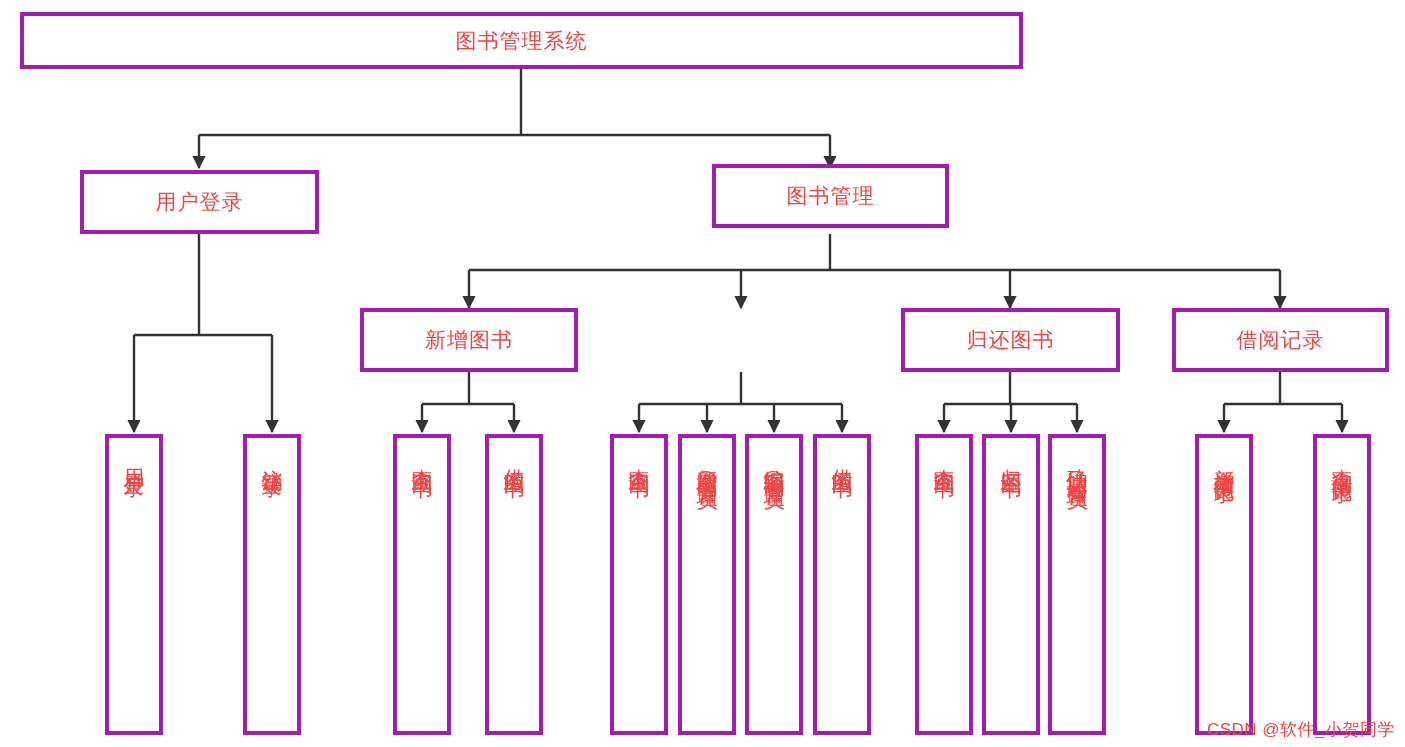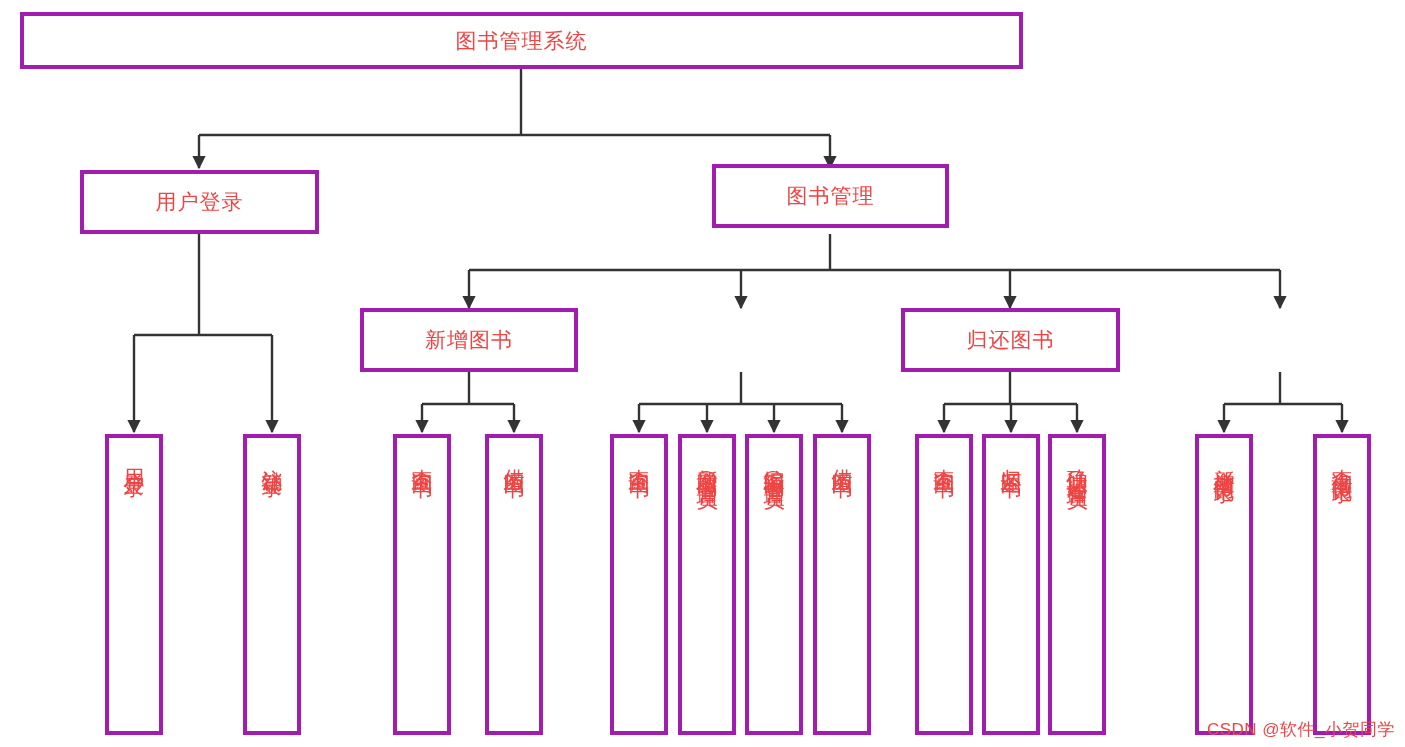--- a/index.html
+++ b/index.html
@@ -136,20 +136,23 @@
   <div class="node h" style="left:712px; top:164px; width:237px; height:64px;">
     <span>图书管理</span>
   </div>
 
   <div class="node h" style="left:360px; top:308px; width:218px; height:64px;">
     <span>新增图书</span>
   </div>
   <div class="node h" style="left:901px; top:308px; width:219px; height:64px;">
     <span>归还图书</span>
   </div>
+  <div class="node h" style="left:1172px; top:308px; width:217px; height:64px;">
+    <span>借阅记录</span>
+  </div>
 
   <div class="node v" style="left:105px; top:434px; width:58px; height:301px;">
     <span class="vtext">用户登录</span>
   </div>
   <div class="node v" style="left:243px; top:434px; width:58px; height:301px;">
     <span class="vtext">注销登录</span>
   </div>
 
   <div class="node v" style="left:393px; top:434px; width:58px; height:301px;">
     <span class="vtext">查询图书</span>

